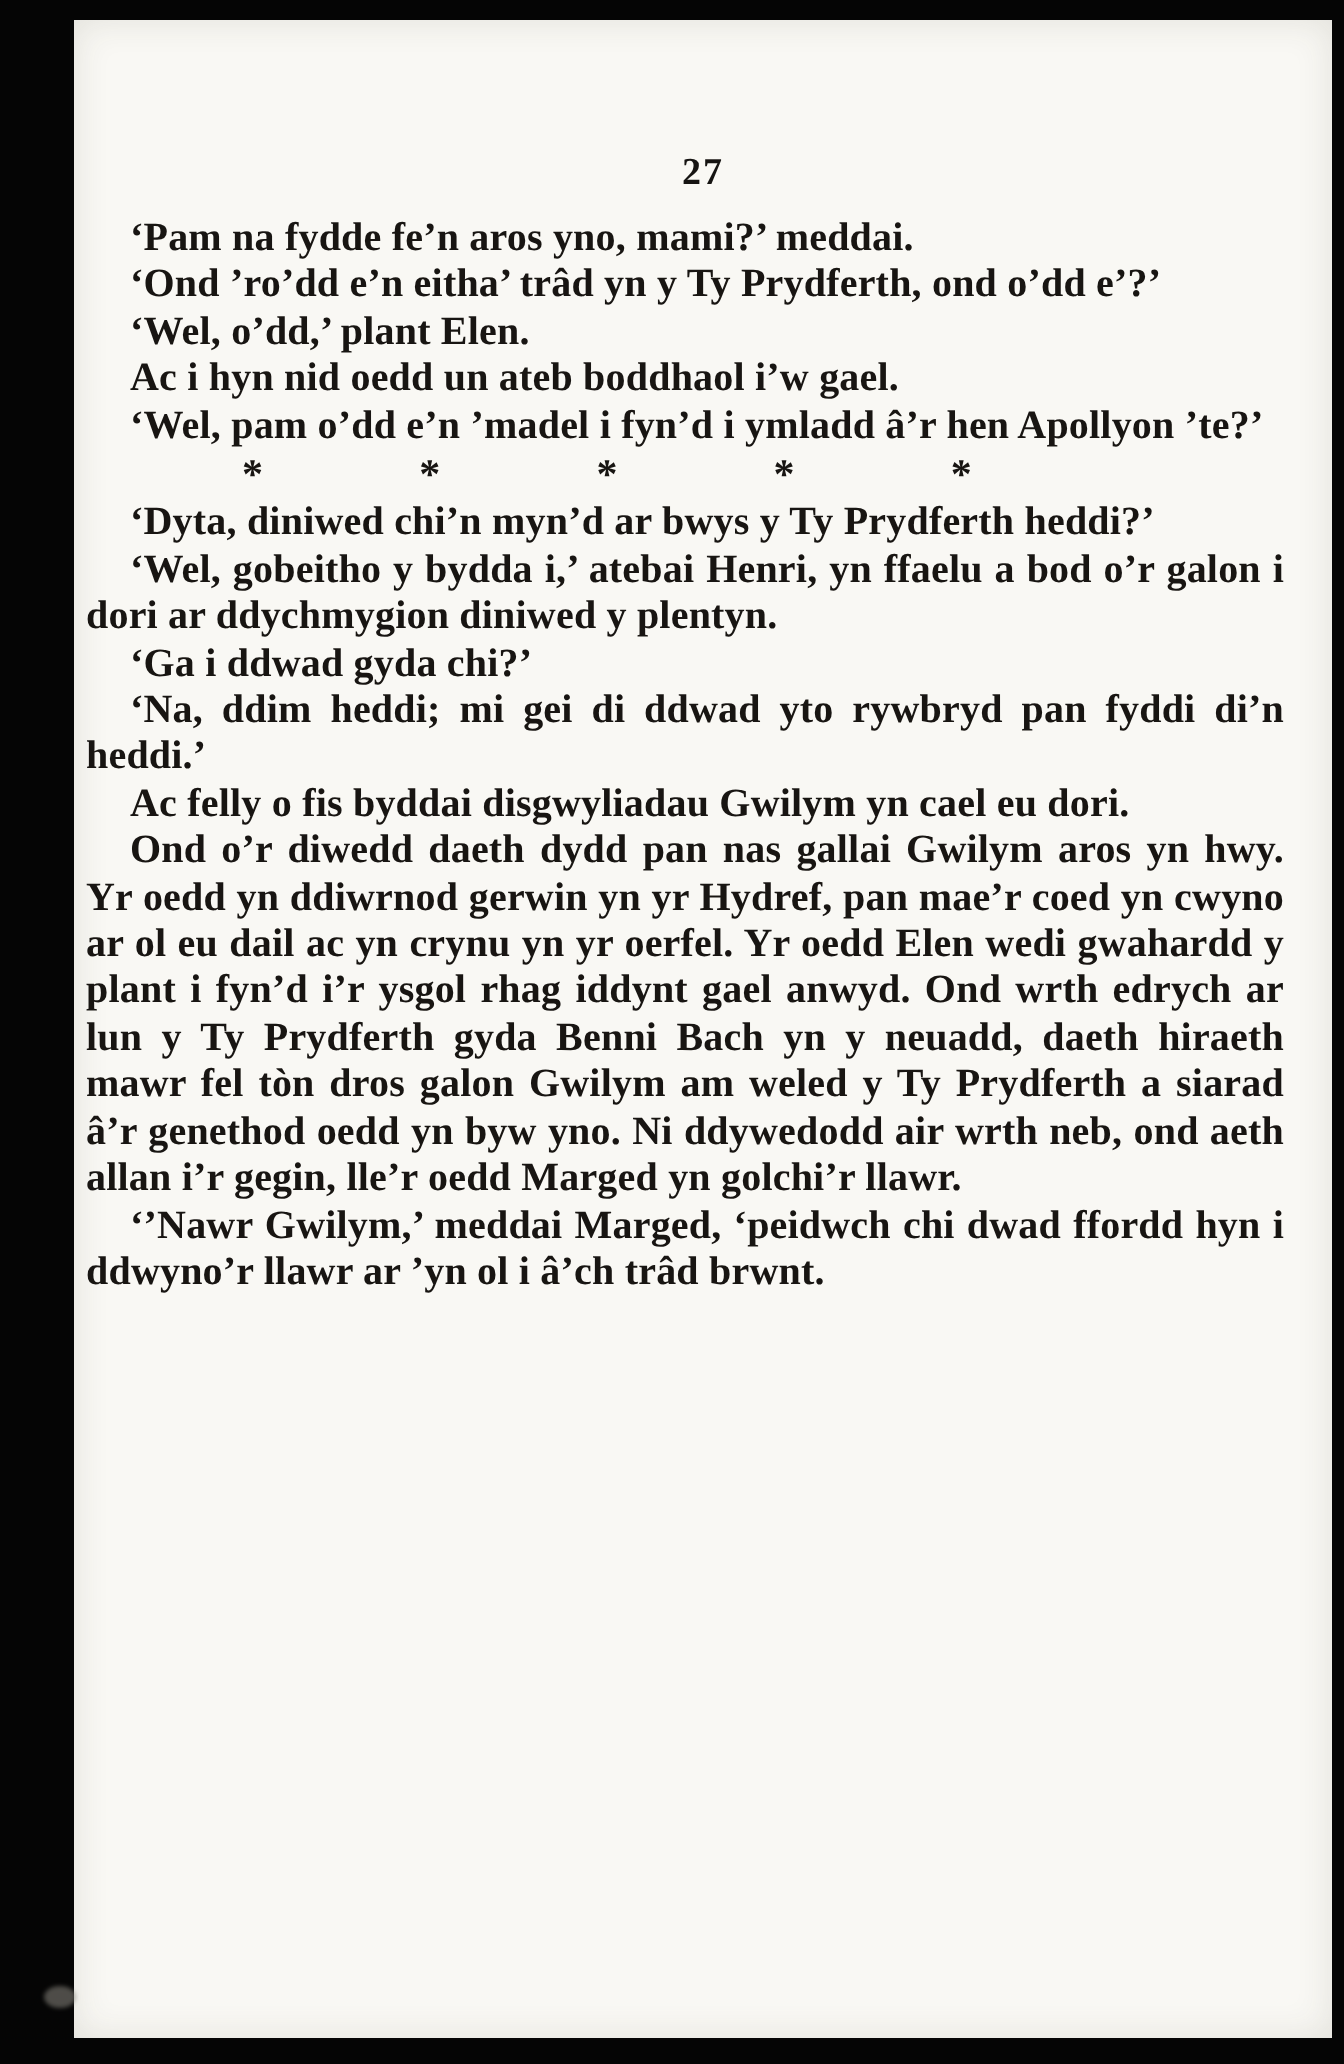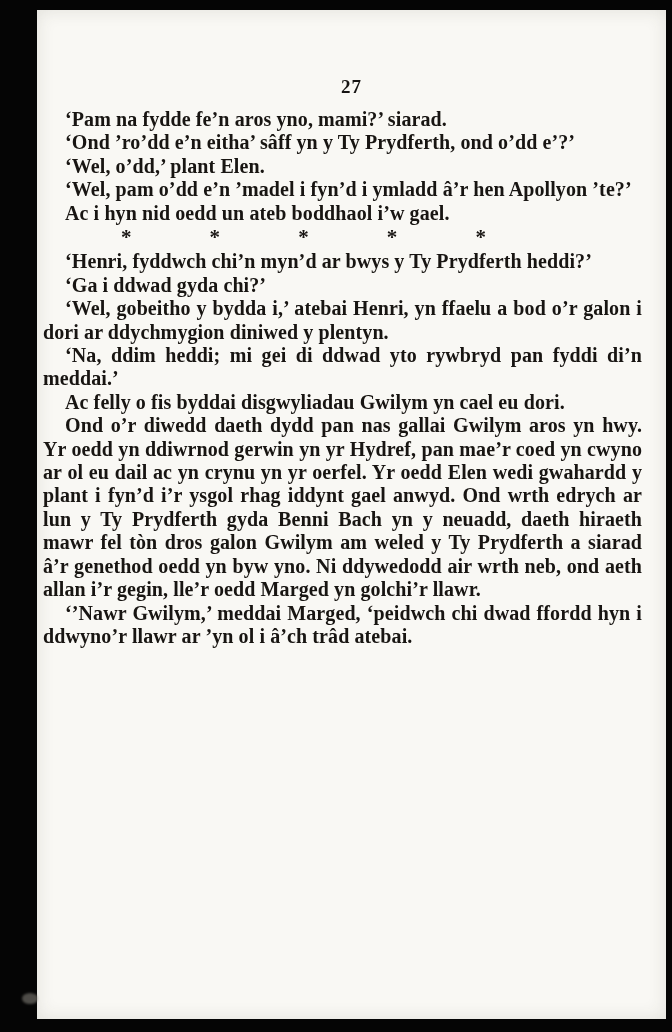--- a/index.html
+++ b/index.html
@@ -76,35 +76,35 @@
     filter: blur(1px);
   }
 </style>
 </head>
 <body>
 
 <div class="scan">
   <div class="page">
     <div class="page-number">27</div>
     <div class="text-block">
-      <p class="para">‘Pam na fydde fe’n aros yno, mami?’ siarad.</p>
-      <p class="para">‘Ond ’ro’dd e’n eitha’ sâff yn y Ty Prydferth, ond o’dd e’?’</p>
+      <p class="para">‘Pam na fydde fe’n aros yno, mami?’ meddai.</p>
+      <p class="para">‘Ond ’ro’dd e’n eitha’ trâd yn y Ty Prydferth, ond o’dd e’?’</p>
       <p class="para">‘Wel, o’dd,’ plant Elen.</p>
+      <p class="para">Ac i hyn nid oedd un ateb boddhaol i’w gael.</p>
       <p class="para">‘Wel, pam o’dd e’n ’madel i fyn’d i ymladd â’r hen Apollyon ’te?’</p>
-      <p class="para">Ac i hyn nid oedd un ateb boddhaol i’w gael.</p>
       <div class="separator">
         <span>*</span>
         <span>*</span>
         <span>*</span>
         <span>*</span>
         <span>*</span>
       </div>
-      <p class="para">‘Henri, fyddwch chi’n myn’d ar bwys y Ty Prydferth heddi?’</p>
+      <p class="para">‘Dyta, diniwed chi’n myn’d ar bwys y Ty Prydferth heddi?’</p>
+      <p class="para">‘Wel, gobeitho y bydda i,’ atebai Henri, yn ffaelu a bod o’r galon i dori ar ddychmygion diniwed y plentyn.</p>
       <p class="para">‘Ga i ddwad gyda chi?’</p>
-      <p class="para">‘Wel, gobeitho y bydda i,’ atebai Henri, yn ffaelu a bod o’r galon i dori ar ddychmygion diniwed y plentyn.</p>
-      <p class="para">‘Na, ddim heddi; mi gei di ddwad yto rywbryd pan fyddi di’n meddai.’</p>
+      <p class="para">‘Na, ddim heddi; mi gei di ddwad yto rywbryd pan fyddi di’n heddi.’</p>
       <p class="para">Ac felly o fis byddai disgwyliadau Gwilym yn cael eu dori.</p>
       <p class="para">Ond o’r diwedd daeth dydd pan nas gallai Gwilym aros yn hwy.  Yr oedd yn ddiwrnod gerwin yn yr Hydref, pan mae’r coed yn cwyno ar ol eu dail ac yn crynu yn yr oerfel.  Yr oedd Elen wedi gwahardd y plant i fyn’d i’r ysgol rhag iddynt gael anwyd.  Ond wrth edrych ar lun y Ty Prydferth gyda Benni Bach yn y neuadd, daeth hiraeth mawr fel tòn dros galon Gwilym am weled y Ty Prydferth a siarad â’r genethod oedd yn byw yno.  Ni ddywedodd air wrth neb, ond aeth allan i’r gegin, lle’r oedd Marged yn golchi’r llawr.</p>
-      <p class="para">‘’Nawr Gwilym,’ meddai Marged, ‘peidwch chi dwad ffordd hyn i ddwyno’r llawr ar ’yn ol i â’ch trâd atebai.</p>
+      <p class="para">‘’Nawr Gwilym,’ meddai Marged, ‘peidwch chi dwad ffordd hyn i ddwyno’r llawr ar ’yn ol i â’ch trâd brwnt.</p>
     </div>
   </div>
   <div class="smudge"></div>
 </div>
 
 </body></html>

